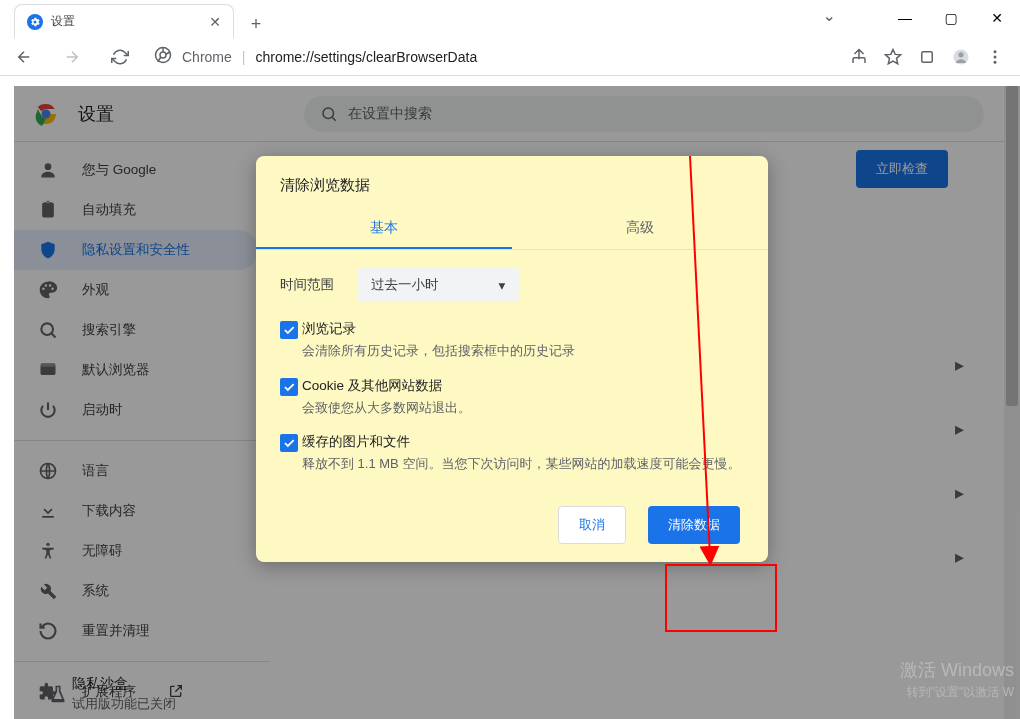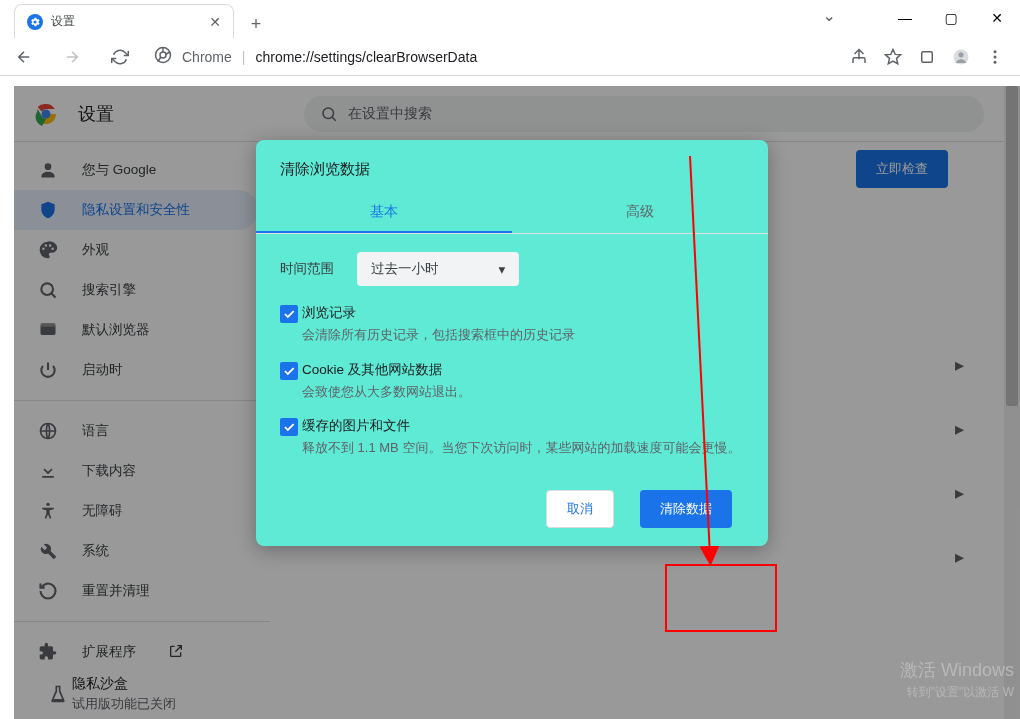--- a/index.html
+++ b/index.html
@@ -41,37 +41,37 @@
   .check-btn{background:#1a73e8;color:#fff;border:none;border-radius:4px;padding:10px 20px;font-size:13px;position:absolute;right:72px;top:64px;text-align:center;}
   .hidden-rows{position:absolute;top:268px;right:56px;display:flex;flex-direction:column;gap:42px;}
   .chev{color:#5f6368;font-size:18px;}
   .sandbox-row{position:absolute;bottom:6px;left:34px;right:70px;display:flex;align-items:center;gap:4px;}
   .sandbox-row .sb-icn{color:#5f6368;}
   .sandbox-txt .t1{font-size:14px;color:#202124;margin-bottom:2px;}
   .sandbox-txt .t2{font-size:13px;color:#5f6368;}
   
   .scrim{position:absolute;top:86px;left:14px;right:0;bottom:0;background:rgba(0,0,0,0.4);}
   
-  .dialog{position:absolute;top:140px;left:256px;width:512px;background:#5eead4;border-radius:8px;box-shadow:0 4px 20px rgba(0,0,0,0.3);padding-bottom:18px;}
+  .dialog{position:absolute;top:156px;left:256px;width:512px;background:#fef9c3;border-radius:8px;box-shadow:0 4px 20px rgba(0,0,0,0.3);padding-bottom:18px;}
   .dlg-title{font-size:15px;color:#202124;padding:20px 24px 14px;}
   .dlg-tabs{display:flex;border-bottom:1px solid #e0e0e0;}
   .dlg-tab{flex:1;text-align:center;font-size:14px;color:#5f6368;padding:10px 0;}
   .dlg-tab.active{color:#1a73e8;border-bottom:2px solid #1a73e8;}
   .dlg-body{padding:18px 24px 8px;}
   .time-row{display:flex;align-items:center;gap:23px;font-size:13.5px;color:#3c4043;margin-bottom:18px;}
   .time-select{display:flex;align-items:center;gap:60px;background:#f1f3f4;border-radius:4px;padding:8px 14px;font-size:13.5px;color:#3c4043;}
   .opt{display:flex;gap:4px;margin-bottom:16px;}
   .cb{width:18px;height:18px;background:#1a73e8;border-radius:2px;display:flex;align-items:center;justify-content:center;flex-shrink:0;margin-top:1px;}
   .cb svg{width:14px;height:14px;}
   .opt-txt .o1{font-size:13.5px;color:#202124;margin-bottom:3px;}
   .opt-txt .o2{font-size:13px;color:#5f6368;line-height:1.5;}
-  .dlg-actions{display:flex;justify-content:flex-end;gap:2px;padding:8px 36px 0;}
+  .dlg-actions{display:flex;justify-content:flex-end;gap:22px;padding:8px 28px 0;}
   .btn{border-radius:4px;padding:9px 20px;font-size:13px;cursor:pointer;}
   .btn-cancel{background:#fff;border:1px solid #dadce0;color:#1a73e8;}
-  .btn-clear{background:#1a73e8;border:none;color:#fff;margin-left:24px;}
+  .btn-clear{background:#1a73e8;border:none;color:#fff;}
   
   .highlight{position:absolute;border:2px solid #ff0000;top:564px;left:665px;width:112px;height:68px;}
   .arrow-svg{position:absolute;top:156px;left:670px;}
   
   .watermark{position:absolute;right:6px;bottom:18px;text-align:right;color:#b8b8b8;font-size:12px;}
   .watermark .w1{font-size:18px;margin-bottom:2px;}
   .scrollbar{position:absolute;right:0;top:86px;width:16px;bottom:0;background:#f1f1f1;}
   .thumb{position:absolute;top:0;left:2px;right:2px;height:320px;background:#c1c1c1;border-radius:2px;}
 </style>
 </head>
@@ -182,20 +182,28 @@
     <div class="sidebar">
       <div class="sb-item">
           <span class="sb-icn">
             <svg viewBox="0 0 24 24" fill="currentColor">
               <circle cx="12" cy="8" r="4"></circle>
               <path d="M4 20c0-4 4-6 8-6s8 2 8 6v1H4z"></path>
             </svg>
           </span>
           <span>您与 Google</span>
         </div>
+      <div class="sb-item">
+          <span class="sb-icn">
+            <svg viewBox="0 0 24 24" fill="currentColor">
+              <path d="M17 3h-3a2 2 0 00-4 0H7a2 2 0 00-2 2v14a2 2 0 002 2h10a2 2 0 002-2V5a2 2 0 00-2-2zm-5-1a1 1 0 110 2 1 1 0 010-2z"></path>
+            </svg>
+          </span>
+          <span>自动填充</span>
+        </div>
       <div class="sb-item active">
           <span class="sb-icn">
             <svg viewBox="0 0 24 24" fill="currentColor">
               <path d="M12 2l8 3v6c0 5-3.5 9.5-8 11-4.5-1.5-8-6-8-11V5l8-3z"></path>
             </svg>
           </span>
           <span>隐私设置和安全性</span>
         </div>
       <div class="sb-item">
           <span class="sb-icn">

